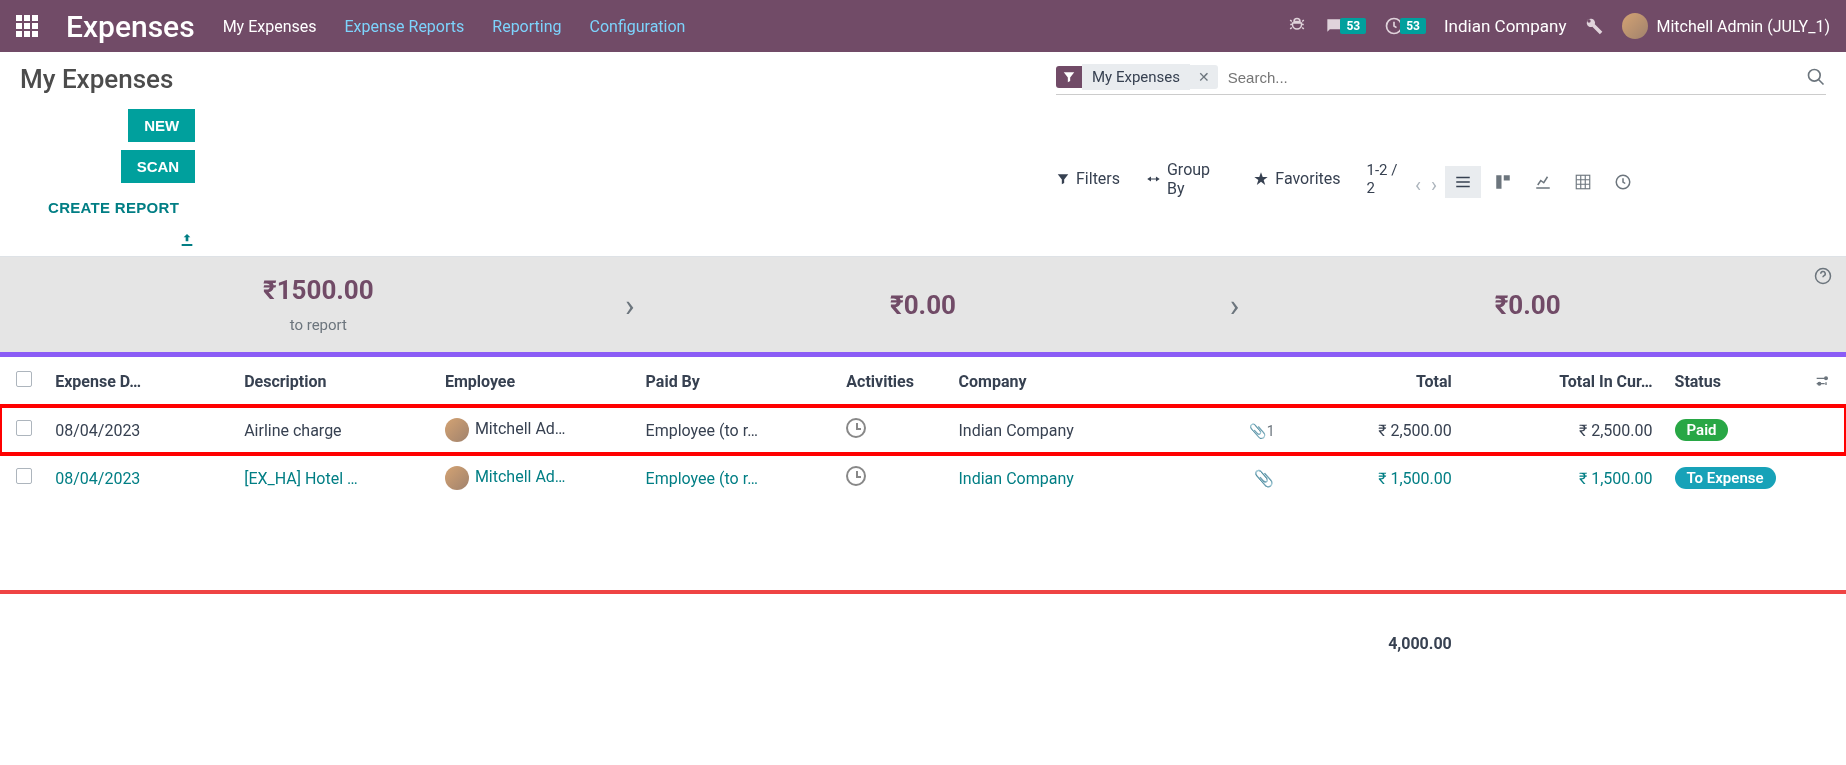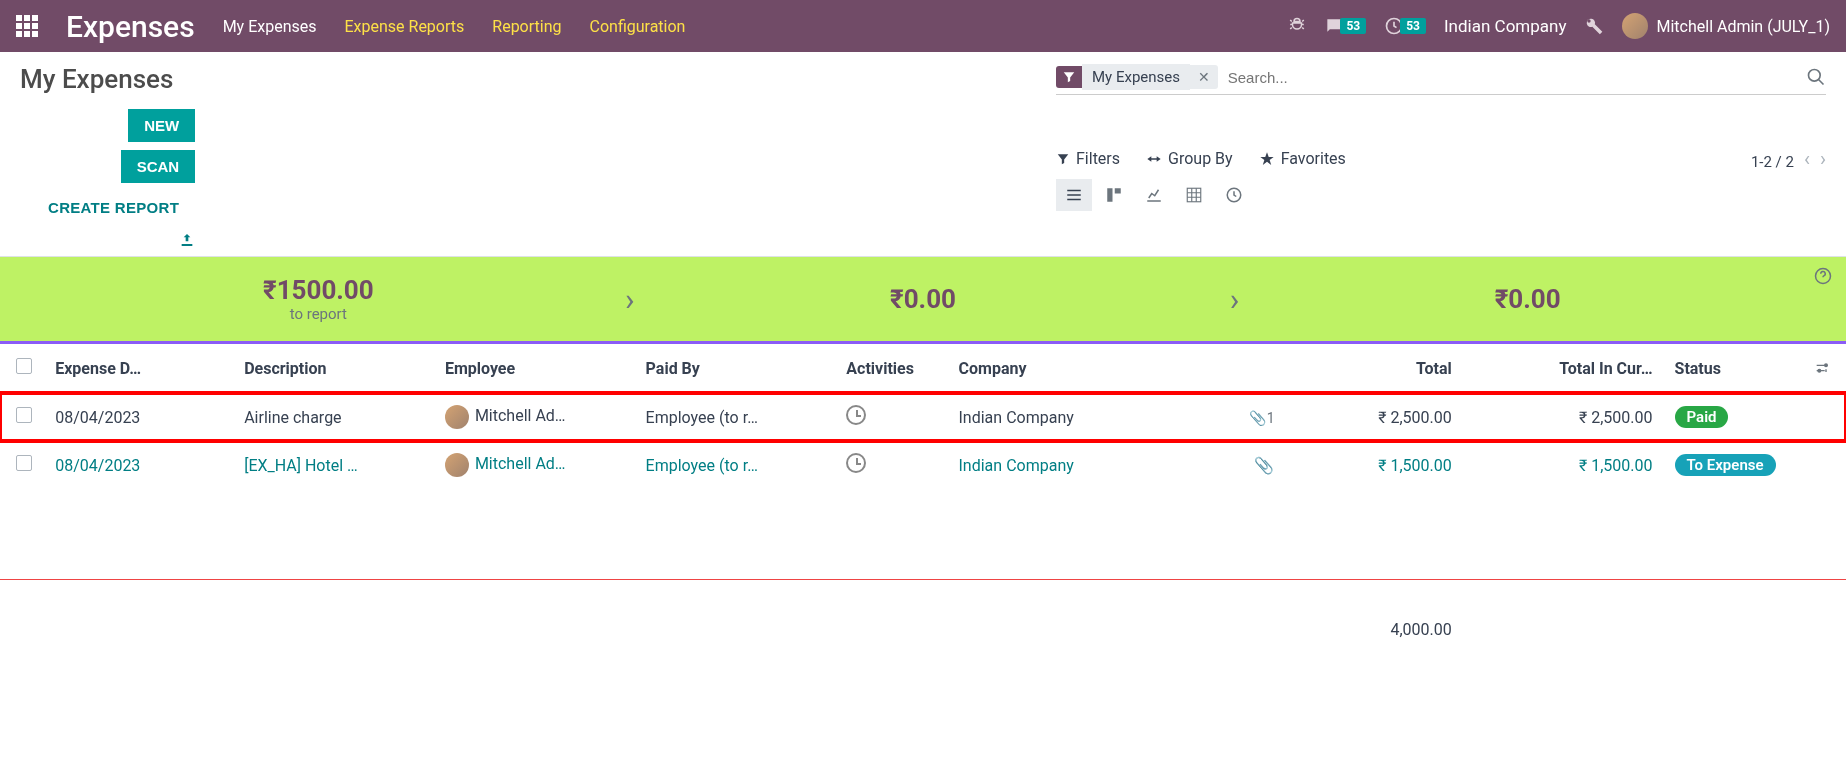--- a/index.html
+++ b/index.html
@@ -4,21 +4,21 @@
 <style>
 * { box-sizing: border-box; margin: 0; padding: 0; }
 body { font-family: -apple-system, BlinkMacSystemFont, "Segoe UI", Roboto, sans-serif; font-size: 14px; color: #374151; width: 1846px; }
 
 
 .navbar { background: #714b67; height: 52px; display: flex; align-items: center; padding: 0 16px; color: #fff; }
 .navbar .nav-left { display: flex; align-items: center; gap: 28px; }
 .apps-icon { display: grid; grid-template-columns: repeat(3, 6px); grid-template-rows: repeat(3, 6px); gap: 2px; cursor: pointer; }
 .apps-icon span { background: #fff; width: 6px; height: 6px; }
 .app-title { font-size: 30px; font-weight: 500; }
-.nav-item { color: #fde047; font-size: 16px; cursor: pointer; }
+.nav-item { color: #7dd3fc; font-size: 16px; cursor: pointer; }
 .nav-item.active { color: #fff; }
 .nav-right { margin-left: auto; display: flex; align-items: center; gap: 18px; }
 .nav-right .icon-btn { cursor: pointer; position: relative; display: flex; align-items: center; color: #e0d3db; }
 .badge { background: #00a09d; color: #fff; font-size: 12px; font-weight: 700; padding: 1px 6px; border-radius: 2px; margin-left: -4px; }
 .avatar { width: 26px; height: 26px; border-radius: 50%; background: linear-gradient(135deg,#d4a373,#a0826d); display: inline-block; margin-right: 8px; vertical-align: middle; }
 .user-label { display: flex; align-items: center; font-size: 16px; color: #fff; cursor: pointer; }
 
 
 .control-panel { padding: 12px 20px 8px; background: #fff; }
 .cp-top { display: flex; align-items: flex-start; justify-content: space-between; }
@@ -30,34 +30,34 @@
 .search-input { flex: 1; border: none; outline: none; padding: 4px 10px; font-size: 15px; }
 .search-icon-btn { cursor: pointer; color: #6c757d; }
 
 .cp-bottom { display: flex; align-items: center; margin-top: 14px; }
 .btn { border: none; padding: 8px 16px; font-size: 15px; font-weight: 600; cursor: pointer; }
 .btn-primary { background: #00a09d; color: #fff; }
 .btn-link { background: none; color: #017e84; font-weight: 700; letter-spacing: 0.3px; }
 .btn-icon-teal { color: #017e84; cursor: pointer; font-size: 16px; }
 .cp-left { display: flex; align-items: flex-end; gap: 8px; flex-direction: column; }
 .cp-left .btn + .btn { margin-left: 2px; }
-.cp-right { margin-left: auto; display: flex; flex-direction: column; align-items: flex-end; gap: 8px; width: 770px; }
+.cp-right { margin-left: auto; display: flex; align-items: flex-end; gap: 8px; width: 770px; }
 .filter-row { display: flex; align-items: center; gap: 26px; width: 100%; }
 .filter-btn { display: flex; align-items: center; gap: 6px; color: #374151; font-size: 16px; cursor: pointer; }
 .pager { margin-left: auto; display: flex; align-items: flex-end; gap: 10px; color: #374151; font-size: 15px; }
 .pager .nav-arrow { color: #adb5bd; font-size: 20px; cursor: pointer; }
 .view-switcher { display: flex; gap: 4px; width: 100%; }
 .view-btn { width: 36px; height: 32px; display: flex; align-items: center; justify-content: center; cursor: pointer; color: #6c757d; }
 .view-btn.active { background: #e9ecef; color: #374151; }
 
 
-.statusbar { background: #bef264; border-top: 1px solid #dee2e6; border-bottom: 3px solid #8b5cf6; display: flex; align-items: center; padding: 18px 16px; position: relative; }
+.statusbar { background: #e5e5e5; border-top: 1px solid #dee2e6; border-bottom: 5px solid #8b5cf6; display: flex; align-items: center; padding: 18px 16px; position: relative; }
 .status-block { flex: 1; text-align: center; position: relative; }
 .status-amount { font-size: 26px; font-weight: 700; color: #714b67; }
-.status-label { font-size: 15px; color: #6c757d; margin-top: 0; }
+.status-label { font-size: 15px; color: #6c757d; margin-top: 11px; }
 .status-arrow { position: absolute; right: -14px; top: 50%; transform: translateY(-50%); font-size: 32px; color: #6c757d; }
 .help-circle { position: absolute; right: 14px; top: 10px; color: #6c757d; cursor: pointer; }
 
 
 .table-wrap { padding: 0 0; }
 table { width: 100%; border-collapse: collapse; }
 th { text-align: left; padding: 14px 8px; font-weight: 700; font-size: 16px; color: #374151; border-bottom: 1px solid #dee2e6; white-space: nowrap; overflow: hidden; text-overflow: ellipsis; }
 td { padding: 12px 8px; font-size: 16px; white-space: nowrap; overflow: hidden; text-overflow: ellipsis; }
 th.right, td.right { text-align: right; }
 .checkbox-cell { width: 40px; text-align: center; }
@@ -69,21 +69,21 @@
 .status-paid { background: #28a745; }
 .status-tosubmit { background: #17a2b8; }
 .attach { color: #6c757d; font-size: 14px; }
 .attach-link { color: #017e84; }
 .clock-icon-circle { display: inline-block; width: 20px; height: 20px; border: 2px solid #888; border-radius: 50%; position: relative; }
 .clock-icon-circle::before { content: ''; position: absolute; left: 8px; top: 3px; width: 2px; height: 6px; background: #888; }
 .clock-icon-circle::after { content: ''; position: absolute; left: 8px; top: 8px; width: 5px; height: 2px; background: #888; }
 tr.highlighted { outline: 4px solid #ff0000; outline-offset: -2px; }
 .adjust-icon { cursor: pointer; color: #6c757d; }
 
-tfoot td { border-top: 1px solid #ef4444; padding-top: 40px; font-weight: 400; }
+tfoot td { border-top: 4px solid #ef4444; padding-top: 40px; font-weight: 700; }
 .spacer-row td { height: 90px; border: none; }
 
 svg { display: block; }
 </style>
 </head>
 <body>
 
 <div class="navbar">
   <div class="nav-left">
     <div class="apps-icon">

